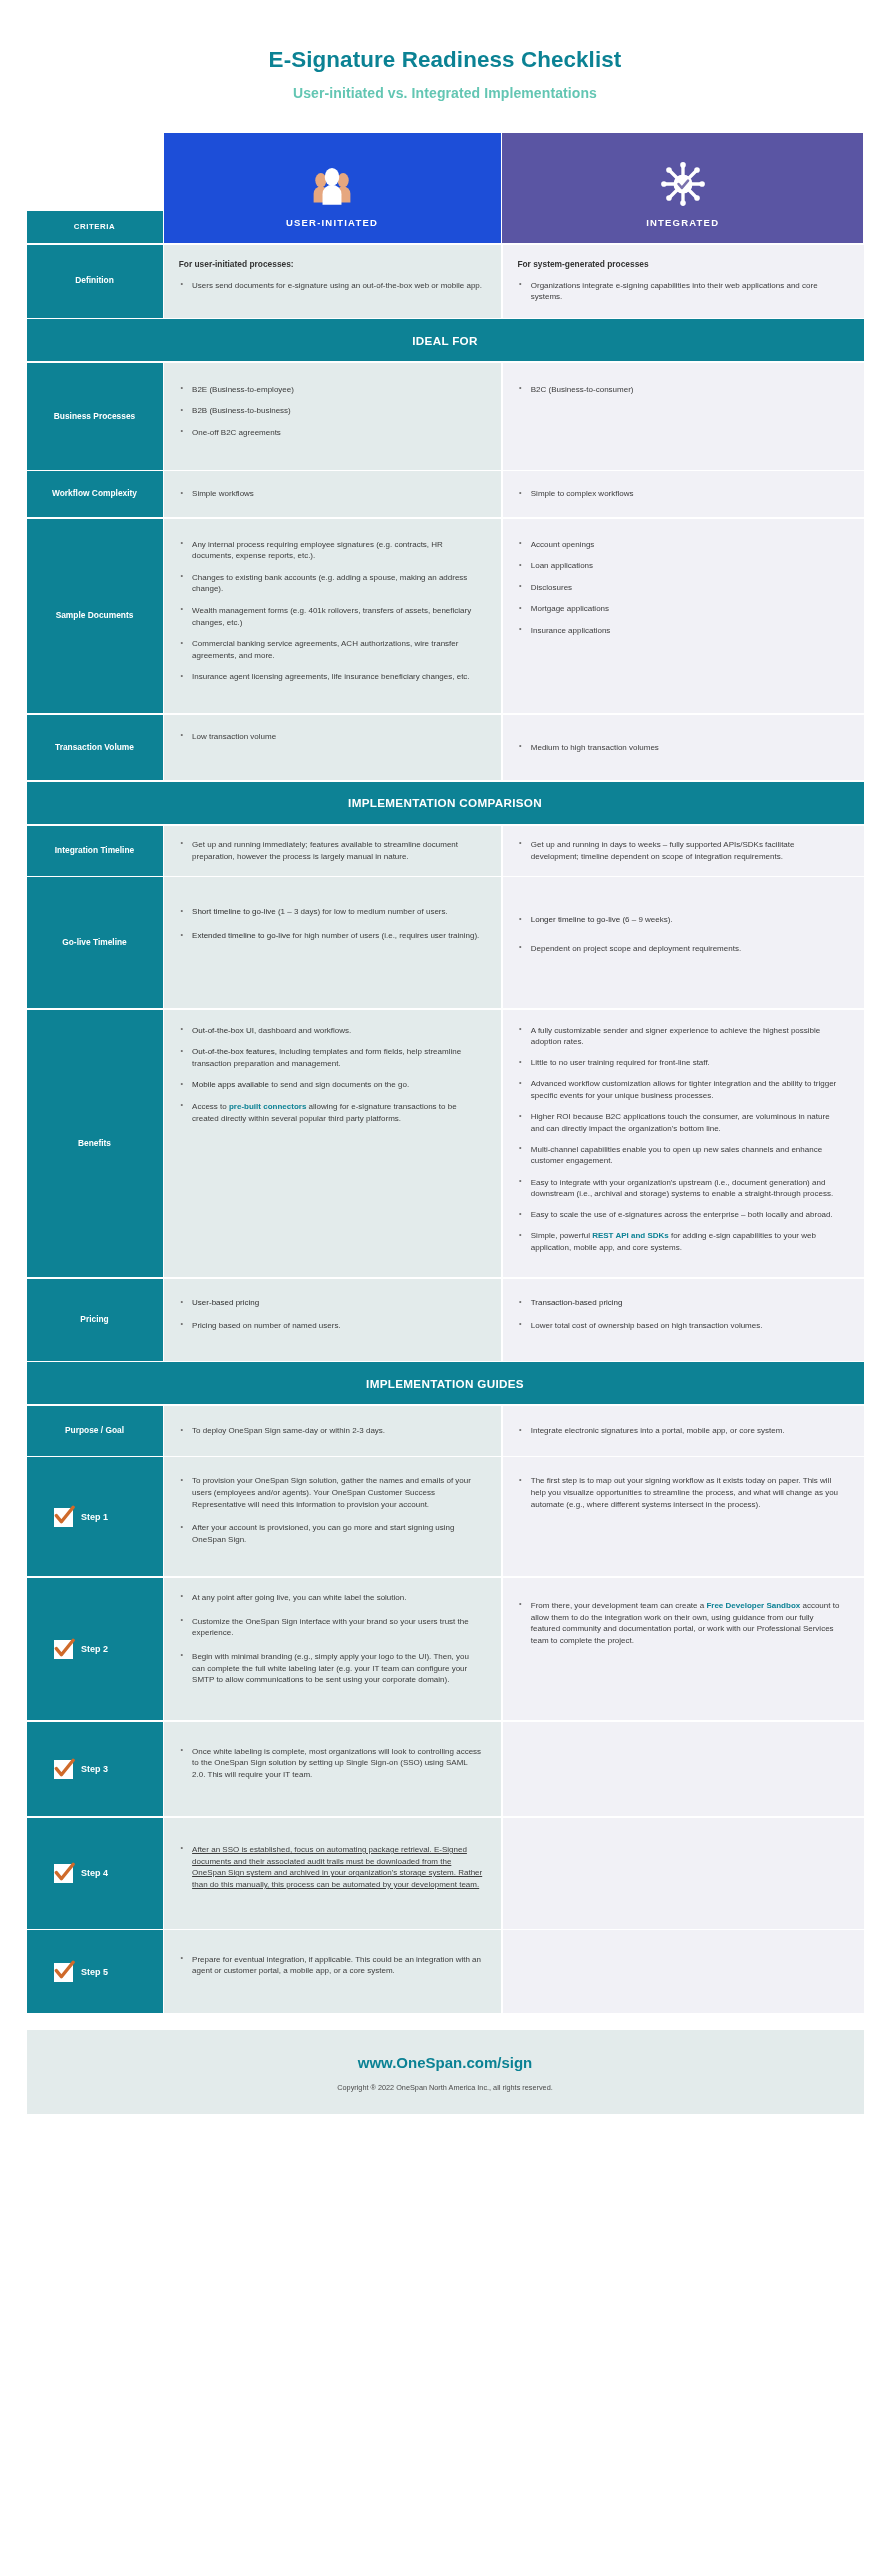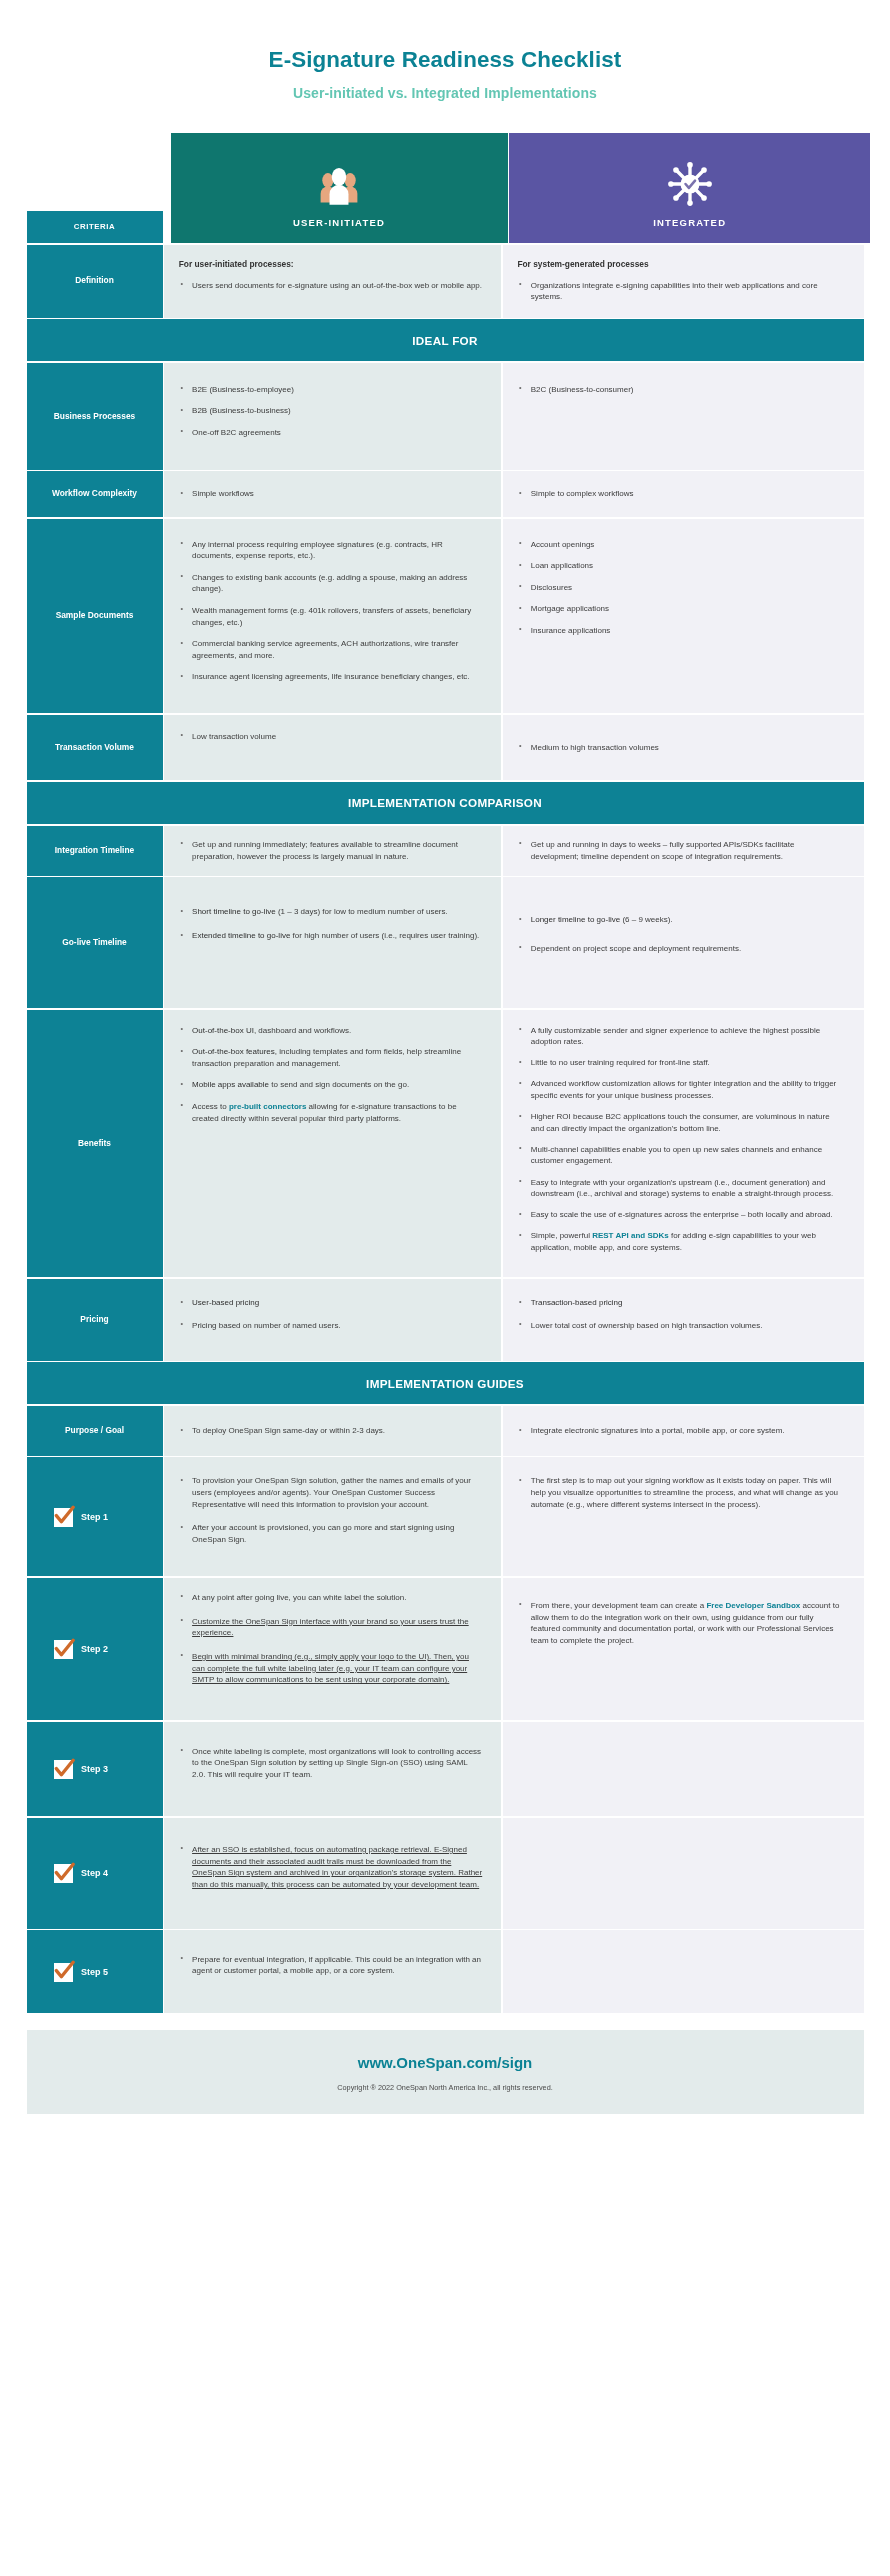--- a/index.html
+++ b/index.html
@@ -43,21 +43,21 @@
     width:361px;flex:0 0 361px;background:#f1f1f6;box-sizing:border-box;
     padding:14.5px 22.4px 14.5px 14.5px;margin-left:1.7px;
   }
 
   
   .hero{
     height:110px;box-sizing:border-box;display:flex;flex-direction:column;
     align-items:center;justify-content:flex-end;padding-bottom:14.5px;
     color:#ffffff;
   }
-  .hero.a{background:#0f766e;width:337px;flex:0 0 337px;margin-left:8px;text-align:right;}
+  .hero.a{background:#1d4ed8;width:337px;flex:0 0 337px;margin-left:1px;text-align:right;}
   .hero.b{background:#5a55a3;width:361px;flex:0 0 361px;margin-left:1.7px;}
   .hero .hdr-label{font-size:9.5px;font-weight:bold;letter-spacing:1.2px;}
   .hero .hero-icon{margin-bottom:10px;height:46px;display:flex;align-items:flex-end;justify-content:center;}
   .crit-head-spacer{width:136px;flex:0 0 136px;display:flex;flex-direction:column;justify-content:flex-end;}
   .crit-head-spacer .box{background:#0d8295;height:32px;display:flex;align-items:center;justify-content:center;color:#fff;}
 
   
   .banner{
     width:837px;background:#0d8295;color:#ffffff;text-align:center;
     font-size:11.7px;font-weight:bold;letter-spacing:0.3px;
@@ -381,22 +381,22 @@
                 <svg width="22.4" height="22.4" viewBox="0 0 40 40">
                   <path d="M6 19 L15 30 L36 4" fill="none" stroke="#cf6a2a" stroke-width="6" stroke-linecap="round" stroke-linejoin="round"></path>
                 </svg>
               </span>
               <span class="steplbl">Step 2</span>
             </div>
           </div>
           <div class="c-a" style="padding-top: 14px; padding-bottom: 22.4px;">
             <ul class="bl">
               <li style="margin-bottom: 12.3px;">At any point after going live, you can white label the solution.</li>
-              <li style="margin-bottom: 12.3px; text-decoration: underline;">Customize the OneSpan Sign interface with your brand so your users trust the experience.</li>
-              <li style="margin-bottom: 12.3px; text-decoration: underline;">Begin with minimal branding (e.g., simply apply your logo to the UI). Then, you can complete the full white labeling later (e.g. your IT team can configure your SMTP to allow communications to be sent using your corporate domain).</li>
+              <li style="margin-bottom: 12.3px;">Customize the OneSpan Sign interface with your brand so your users trust the experience.</li>
+              <li style="margin-bottom: 12.3px;">Begin with minimal branding (e.g., simply apply your logo to the UI). Then, you can complete the full white labeling later (e.g. your IT team can configure your SMTP to allow communications to be sent using your corporate domain).</li>
             </ul>
           </div>
           <div class="c-b" style="padding-top: 22.4px; padding-bottom: 22.4px;">
             <ul class="bl">
               <li style="margin-bottom: 12.3px;">From there, your development team can create a <a class="lnk" href="#">Free Developer Sandbox</a> account to allow them to do the integration work on their own, using guidance from our fully featured community and documentation portal, or work with our Professional Services team to complete the project.</li>
             </ul>
           </div>
         </div>
         <div class="row">
           <div class="c-crit step">

